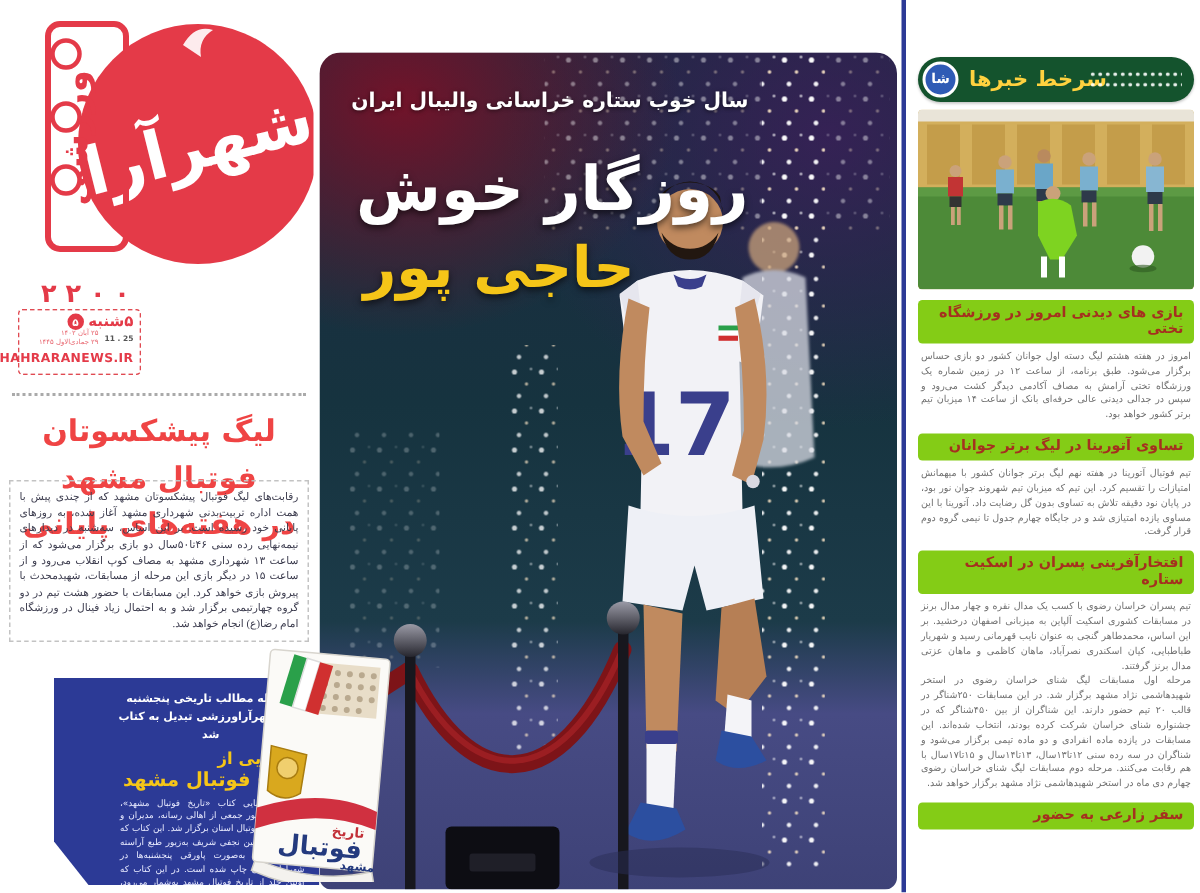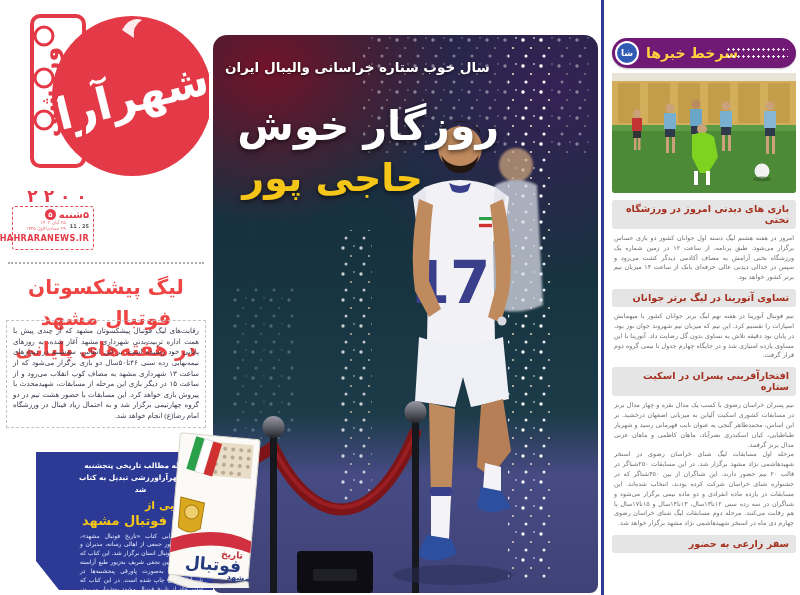--- a/index.html
+++ b/index.html
@@ -43,45 +43,45 @@
   .book-cover { left:166px; top:430px; width:96px; height:158px; z-index:6; }
 
   
   .photo { left:213px; top:35px; width:385px; height:558px; border-radius:14px 14px 8px 8px;
     overflow:hidden;
     background:
       radial-gradient(ellipse 300px 250px at 14% 6%, rgba(118,18,40,.95), rgba(118,18,40,0) 62%),
       radial-gradient(ellipse 330px 300px at 88% 10%, rgba(62,30,92,.75), rgba(62,30,92,0) 65%),
       linear-gradient(180deg,#1c2a40 0%,#16333f 42%,#1c3b49 68%,#474b84 79%,#3e4277 100%);
   }
-  .kicker { left:12px; top:21px; width:274px; direction:rtl; text-align:left; color:#fff;
+  .kicker { left:12px; top:21px; width:274px; direction:rtl; text-align:right; color:#fff;
     font-weight:bold; font-size:13.5px; line-height:1.65; text-shadow:0 1px 3px rgba(0,0,0,.6); }
   .headline { left:12px; top:67px; width:274px; direction:rtl; text-align:right; color:#fff;
     font-weight:bold; font-size:41px; text-shadow:0 2px 5px rgba(0,0,0,.6); }
   .subheadline { left:12px; top:121px; width:198px; direction:rtl; text-align:right;
     color:#f5c518; font-weight:bold; font-size:38px; text-shadow:0 2px 5px rgba(0,0,0,.6); }
 
   
   .v-divider { left:601px; top:0; width:3px; height:595px; background:#2c3a96; }
 
   
   .right-col { left:612px; top:0; width:184px; height:595px; }
-  .headlines-banner { position:relative; margin-top:38px; height:30px; background:#701a75;
+  .headlines-banner { position:relative; margin-top:38px; height:30px; background:#14532d;
     border-radius:15px; display:flex; align-items:center; box-shadow:0 1px 2px rgba(0,0,0,.25); }
   .banner-logo { position:absolute; left:3px; top:3px; width:24px; height:24px; border-radius:50%;
     background:#2f5bb5; border:2px solid #fff; color:#fff; font-size:9px; font-weight:bold;
     display:flex; align-items:center; justify-content:center; }
   .banner-title { position:absolute; left:34px; top:0; height:30px; display:flex;
     align-items:center; color:#ffd23f; font-weight:bold; font-size:14px; direction:rtl; }
   .banner-dots { position:absolute; top:8px; height:14px;
     background-image:radial-gradient(circle, rgba(255,255,255,.9) 1px, transparent 1.4px);
     background-size:5px 7px; }
   .dots-right { right:8px; width:62px; }
   .news-photo { margin-top:5px; width:184px; height:120px; border-radius:3px; overflow:hidden; }
-  .item-title { margin:7px 0 4px; background:#e5e5e5; color:#a5301f; font-weight:bold;
+  .item-title { margin:7px 0 4px; background:#84cc16; color:#a5301f; font-weight:bold;
     font-size:9.6px; padding:3px 7px 4px; border-radius:3px; direction:rtl; text-align:right; }
   .item-body { color:#6e6e6e; font-size:6.35px; line-height:1.55; direction:rtl;
     text-align:justify; padding:0 2px; }
 </style>
 </head>
 <body>
 
 <div class="abs left-col">
 
   <svg class="abs" style="left:4px;top:8px;" width="205" height="176" viewBox="0 0 205 176">

